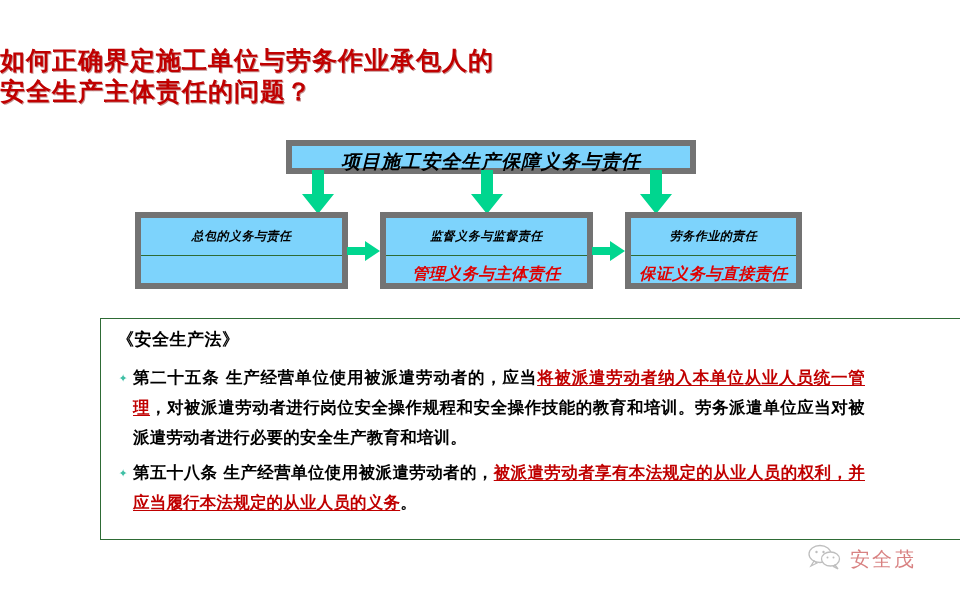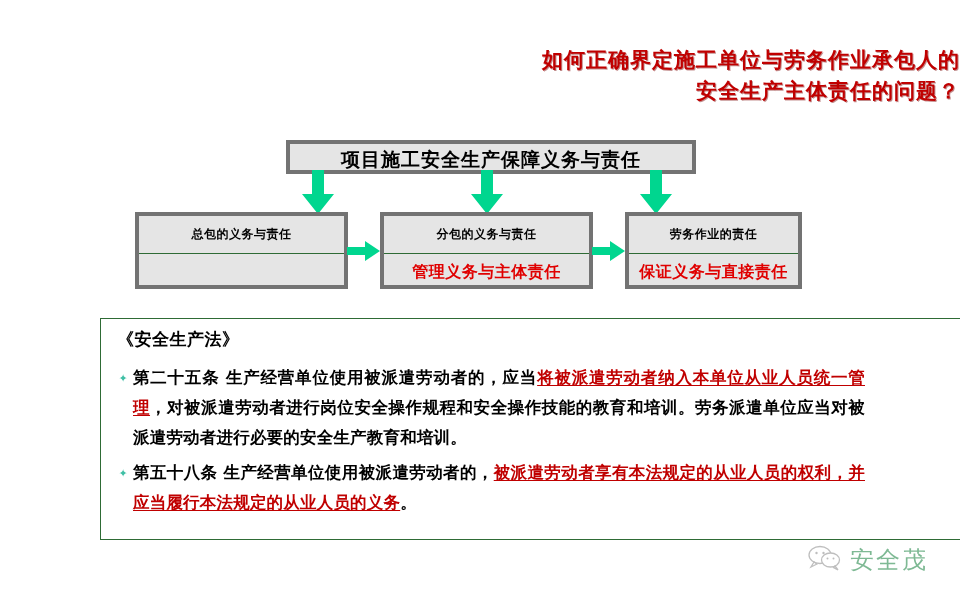--- a/index.html
+++ b/index.html
@@ -15,38 +15,39 @@
     font-family: "DejaVu Sans", "Liberation Sans", sans-serif;
     background: #ffffff;
   }
 
   
   #slide-title {
     position: absolute;
     top: 45px;
     left: 0;
     width: 960px;
-    text-align: right;
+    text-align: left;
     color: #C00000;
     font-weight: bold;
-    font-size: 21px;
+    font-size: 25px;
     line-height: 31px;
     letter-spacing: 1px;
     text-shadow: 1px 1px 0 rgba(120,0,0,0.45);
   }
   #slide-title .tline { display: block; white-space: nowrap; }
 
   
   #flow { position: absolute; left: 0; top: 0; width: 960px; height: 300px; }
 
   .node {
     position: absolute;
-    border: 4px solid #737373;
-    background: #e5e5e5;
+    border: 6px solid #737373;
+    background: #7dd3fc;
     box-sizing: border-box;
+    font-style: italic;
   }
   .node .row {
     display: flex;
     align-items: center;
     justify-content: center;
     white-space: nowrap;
     font-weight: bold;
   }
   .node .row.black { color: #000000; }
   .node .row.red   { color: #E00000; }
@@ -127,22 +128,22 @@
   
   #watermark {
     position: absolute;
     left: 808px; top: 544px;
     display: flex;
     align-items: center;
     gap: 8px;
     opacity: 0.55;
   }
   #watermark .wm-text {
-    font-size: 24px;
-    color: #15803d;
+    font-size: 20px;
+    color: #b91c1c;
     letter-spacing: 2px;
     font-family: "DejaVu Sans", "Liberation Sans", sans-serif;
   }
 </style>
 </head>
 <body>
 
 <div id="slide-title">
   <span class="tline">如何正确界定施工单位与劳务作业承包人的</span>
   <span class="tline">安全生产主体责任的问题？</span>
@@ -175,21 +176,21 @@
     <div class="divider"></div>
   </div>
 
   <div class="arrow-right" id="ar-1">
     <svg viewBox="0 0 34 24" width="34" height="24" aria-hidden="true">
       <polygon points="0,8 18,8 18,2 33,12 18,22 18,16 0,16" fill="#00D68F"></polygon>
     </svg>
   </div>
 
   <div class="node node3" id="node-sub">
-    <div class="row black">分包的义务与责任</div>
+    <div class="row black">监督义务与监督责任</div>
     <div class="divider"></div>
     <div class="row red">管理义务与主体责任</div>
   </div>
 
   <div class="arrow-right" id="ar-2">
     <svg viewBox="0 0 34 24" width="34" height="24" aria-hidden="true">
       <polygon points="0,8 18,8 18,2 33,12 18,22 18,16 0,16" fill="#00D68F"></polygon>
     </svg>
   </div>
 

